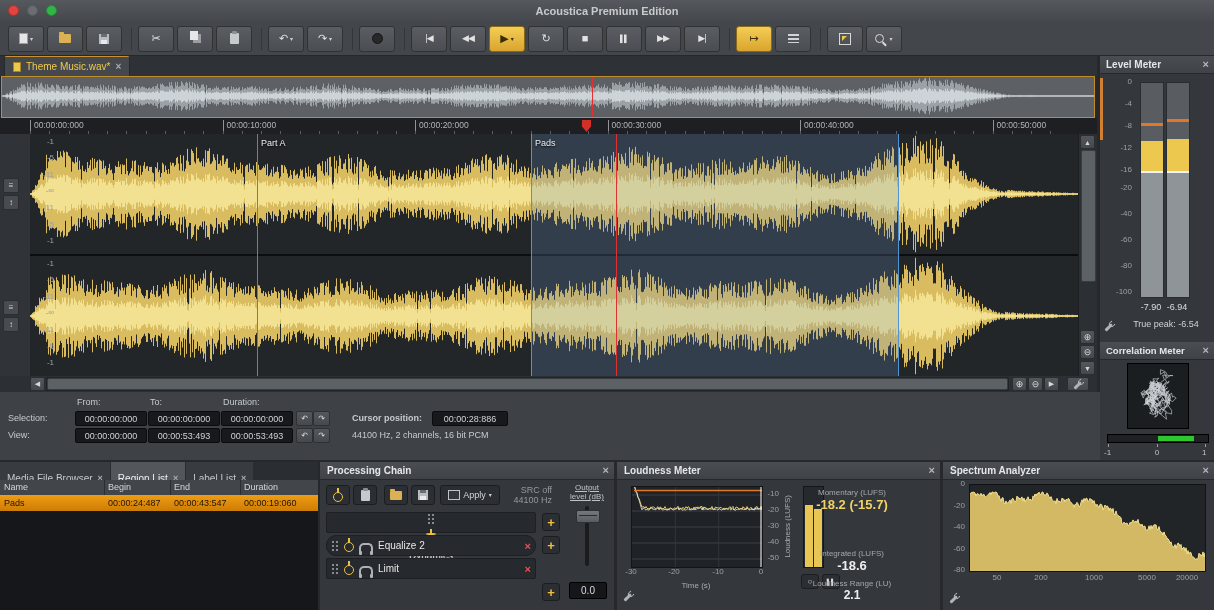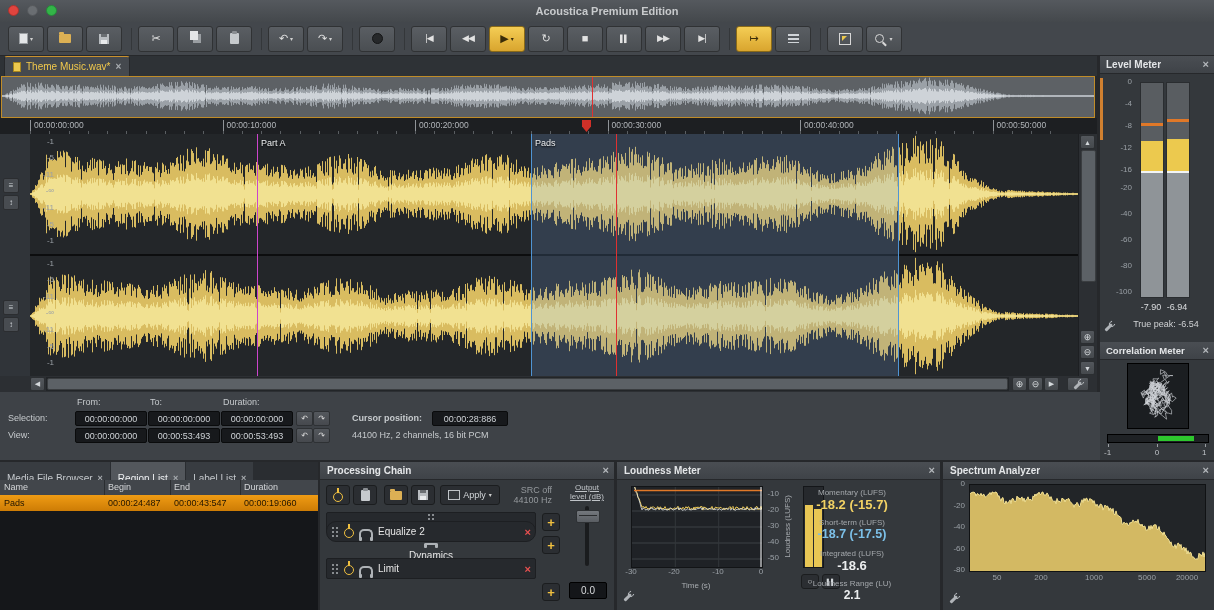--- a/index.html
+++ b/index.html
@@ -591,21 +591,21 @@
         <span class="grip"></span>
         <span class="ic-power"></span>
         <span class="ic-phones"></span>
         <span class="chainlabel">Dynamics</span>
         <span class="delx">×</span>
       </div>
       <div class="plusbtn" style="top:51px;">
           <span>+</span>
         </div>
 
-      <div class="chainrow" style="top:59px;border-radius:10px;">
+      <div class="chainrow" style="top:73px;border-radius:10px;">
         <span class="grip"></span>
         <span class="ic-power"></span>
         <span class="ic-phones"></span>
         <span class="chainlabel">Equalize 2</span>
         <span class="delx">×</span>
       </div>
       <div class="plusbtn" style="top:74px;">
           <span>+</span>
         </div>
 
@@ -675,24 +675,20 @@
         </div>
       <div class="cbtn" style="left:205px;top:112px;height:15px;min-width:18px;">
           <span style="font-size:6px;">▌▌</span>
         </div>
       <span style="position:absolute;left:6px;top:126px;"><span class="ic-wrench"></span></span>
 
       <div class="ro" style="top:26px;">
         <div class="rolabel">Momentary (LUFS)</div>
         <div class="roval" style="font-size:13px;color:#f2d264;">-18.2 (-15.7)</div>
       </div>
-      <div class="ro" style="top:56px;">
-        <div class="rolabel">Short-term (LUFS)</div>
-        <div class="roval" style="font-size:12.5px;color:#7cc0e8;">-18.7 (-17.5)</div>
-      </div>
       <div class="ro" style="top:87px;">
         <div class="rolabel">Integrated (LUFS)</div>
         <div class="roval" style="font-size:13px;color:#eceeef;">-18.6</div>
       </div>
       <div class="ro" style="top:117px;">
         <div class="rolabel">Loudness Range (LU)</div>
         <div class="roval" style="font-size:12px;color:#eceeef;">2.1</div>
       </div>
     </div>
 

